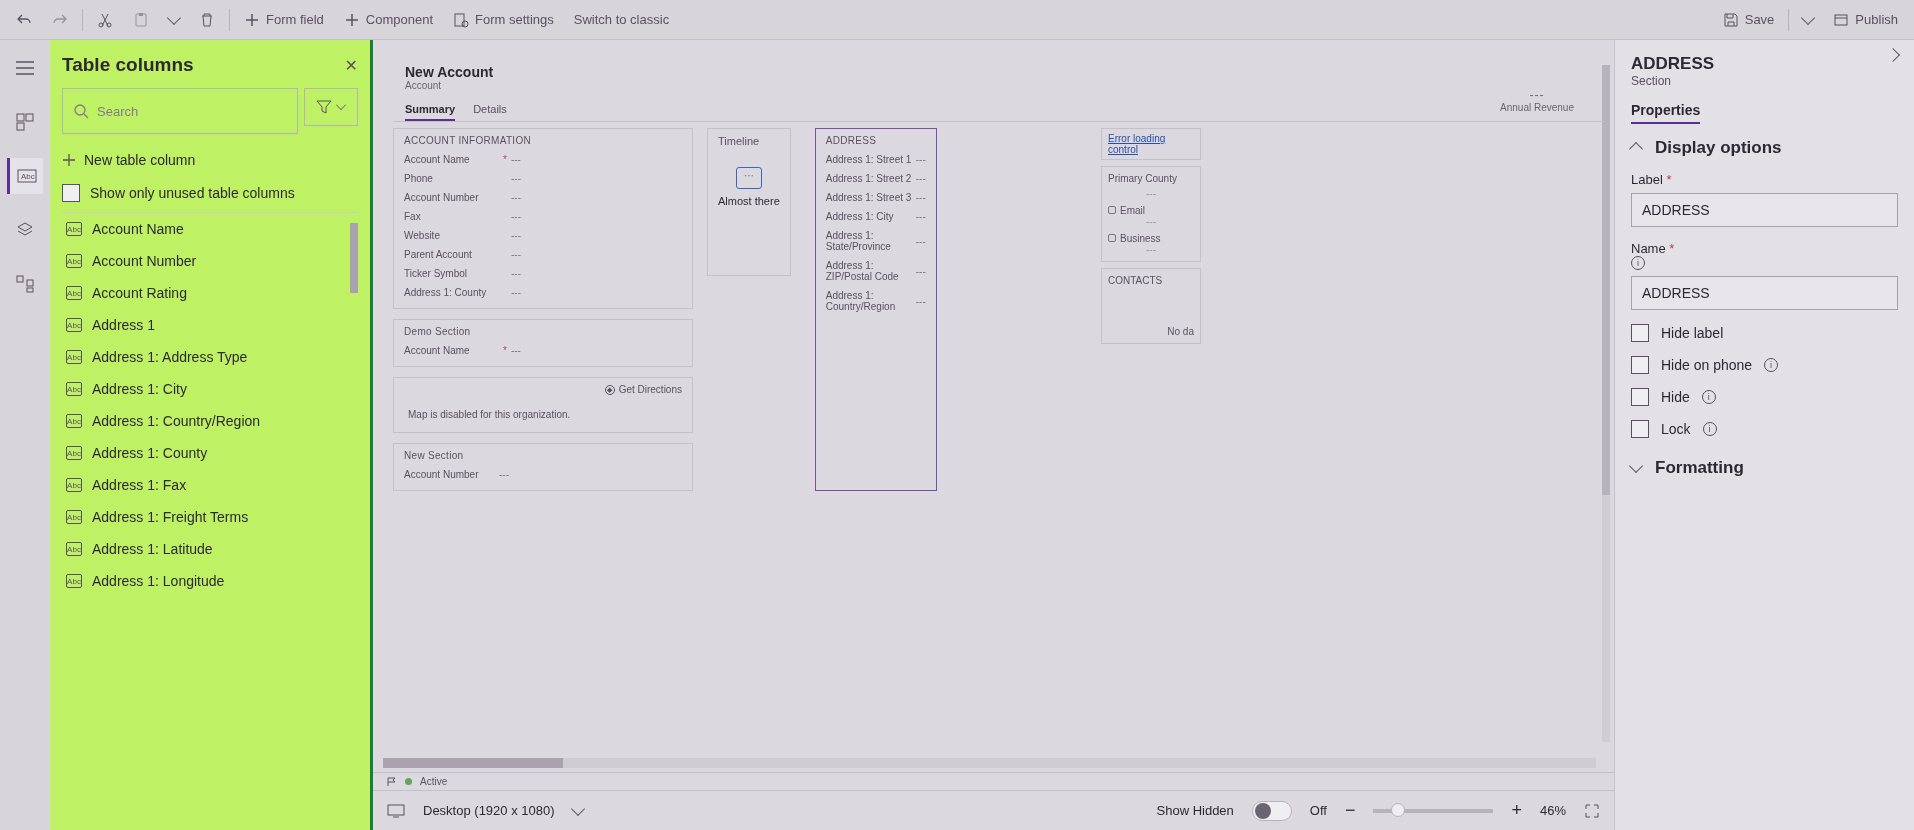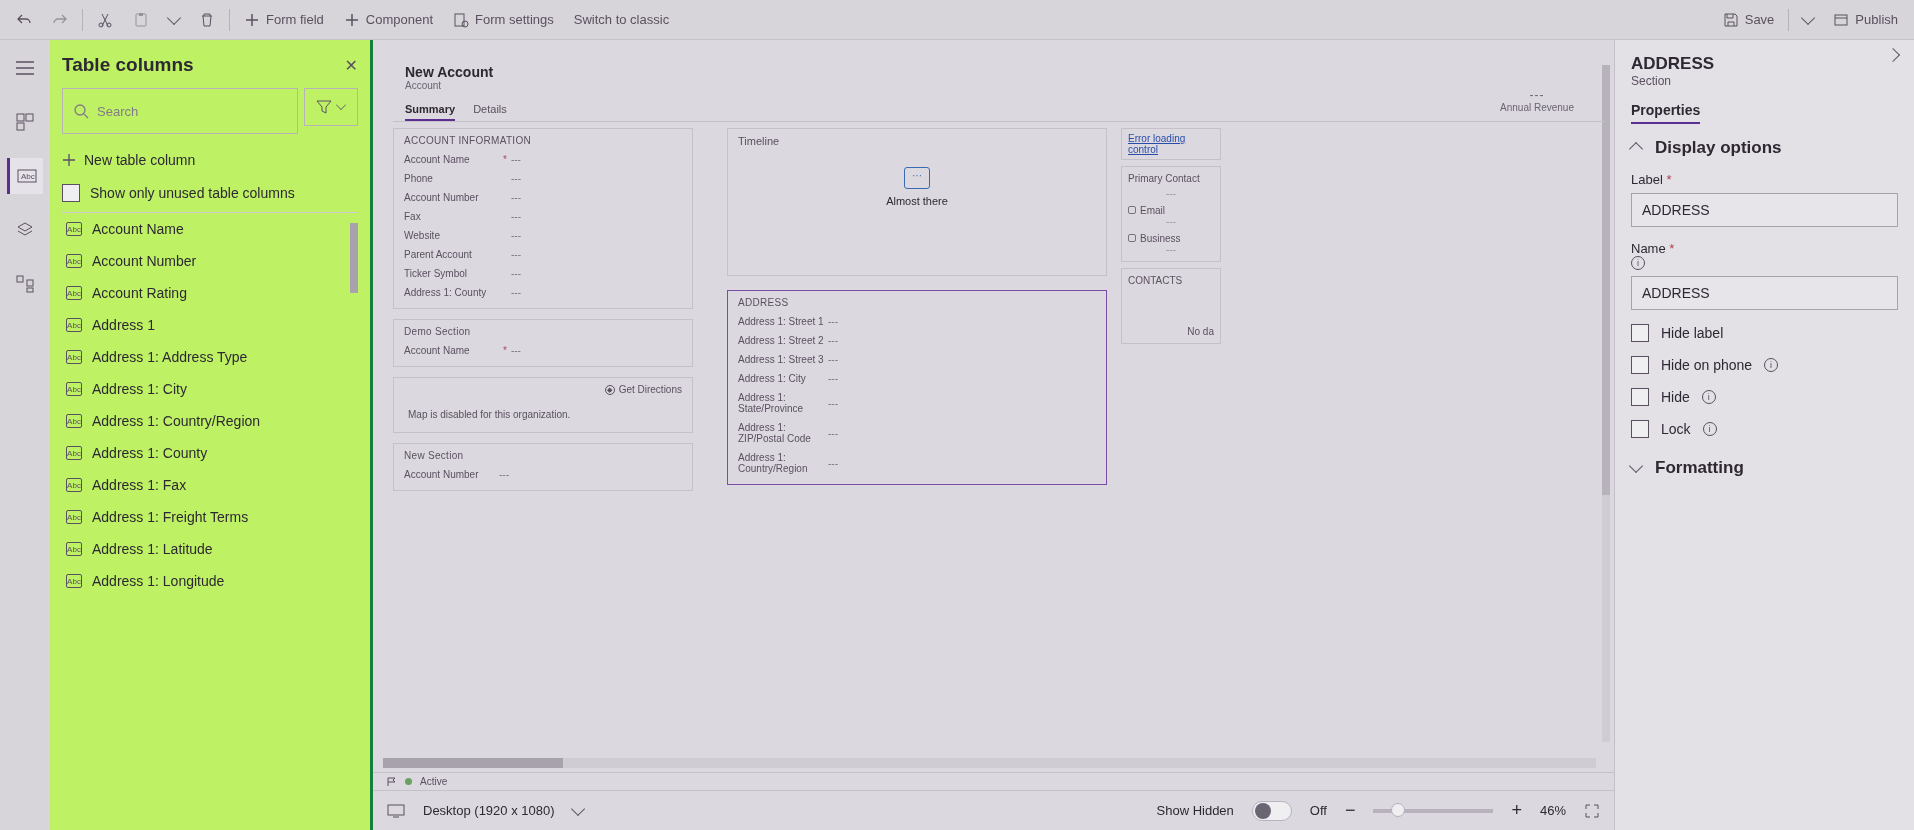--- a/index.html
+++ b/index.html
@@ -44,21 +44,21 @@
 .form-title { font-weight:600; font-size:14px; color:#2e2833; }
 .form-entity { font-size:10px; color:#6b6472; }
 .form-revenue { position:absolute; right:30px; top:28px; font-size:10px; color:#6b6472; text-align:center; }
 .form-revenue .dots{ font-size:12px; letter-spacing:1px;}
 .tabs { display:flex; gap:18px; padding:6px 12px 0 12px; font-size:11px; color:#5a5060; border-bottom:1px solid #c5c1c9; margin-top:6px; }
 .tabs .tab { padding-bottom:4px; cursor:pointer; }
 .tabs .tab.active { color:#2e2833; font-weight:600; border-bottom:2px solid #5b2e91; }
 
 .cols3 { display:flex; gap:14px; margin-top:6px; }
 .colA { flex:0 0 300px; display:flex; flex-direction:column; gap:10px;justify-content:flex-end;}
-.colB { flex:0 0 380px; display:flex; flex-direction:column; gap:14px;margin-left:20px;}
+.colB { flex:0 0 380px; display:flex; flex-direction:row; gap:24px;}
 .colC { flex:0 0 100px; display:flex; flex-direction:column; gap:6px; font-size:10px; color:#5a5060; }
 
 .section { border:1px solid #c5c1c9; padding:6px 10px; font-size:10px; color:#5a5060;}
 .section.selected { border:1.5px solid #7a4ea8; }
 .section .sec-title { text-transform:uppercase; letter-spacing:0.3px; margin-bottom:4px; font-size:10px; color:#5a5060; }
 .section .get-dir { float:right; font-size:10px; color:#5a5060; display:flex; align-items:center; gap:4px;}
 .frow { display:flex; align-items:center; padding:4px 0; }
 .frow .lbl { flex:0 0 95px; }
 .frow .req { color:#a84b5e; padding:0 4px; }
 .frow .val { color:#777; }
@@ -427,21 +427,21 @@
                   </div>
                 </div>
             </div>
           </div>
 
           <div class="colC">
             <div class="section" style="padding:4px 6px;">
               <span class="errlink">Error loading control</span>
             </div>
             <div class="section" style="padding:6px;">
-              <div style="margin-bottom:4px;">Primary Contact</div>
+              <div style="margin-bottom:4px;">Primary County</div>
               <div style="text-align:center;color:#999;">---</div>
               <div style="margin-top:6px;"><span class="lock-ic"></span><span>Email</span></div>
               <div style="text-align:center;color:#999;">---</div>
               <div style="margin-top:6px;"><span class="lock-ic"></span><span>Business</span></div>
               <div style="text-align:center;color:#999;">---</div>
             </div>
             <div class="section" style="padding:6px;">
               <div>CONTACTS</div>
               <div style="text-align:right;margin-top:40px;">No da</div>
             </div>

